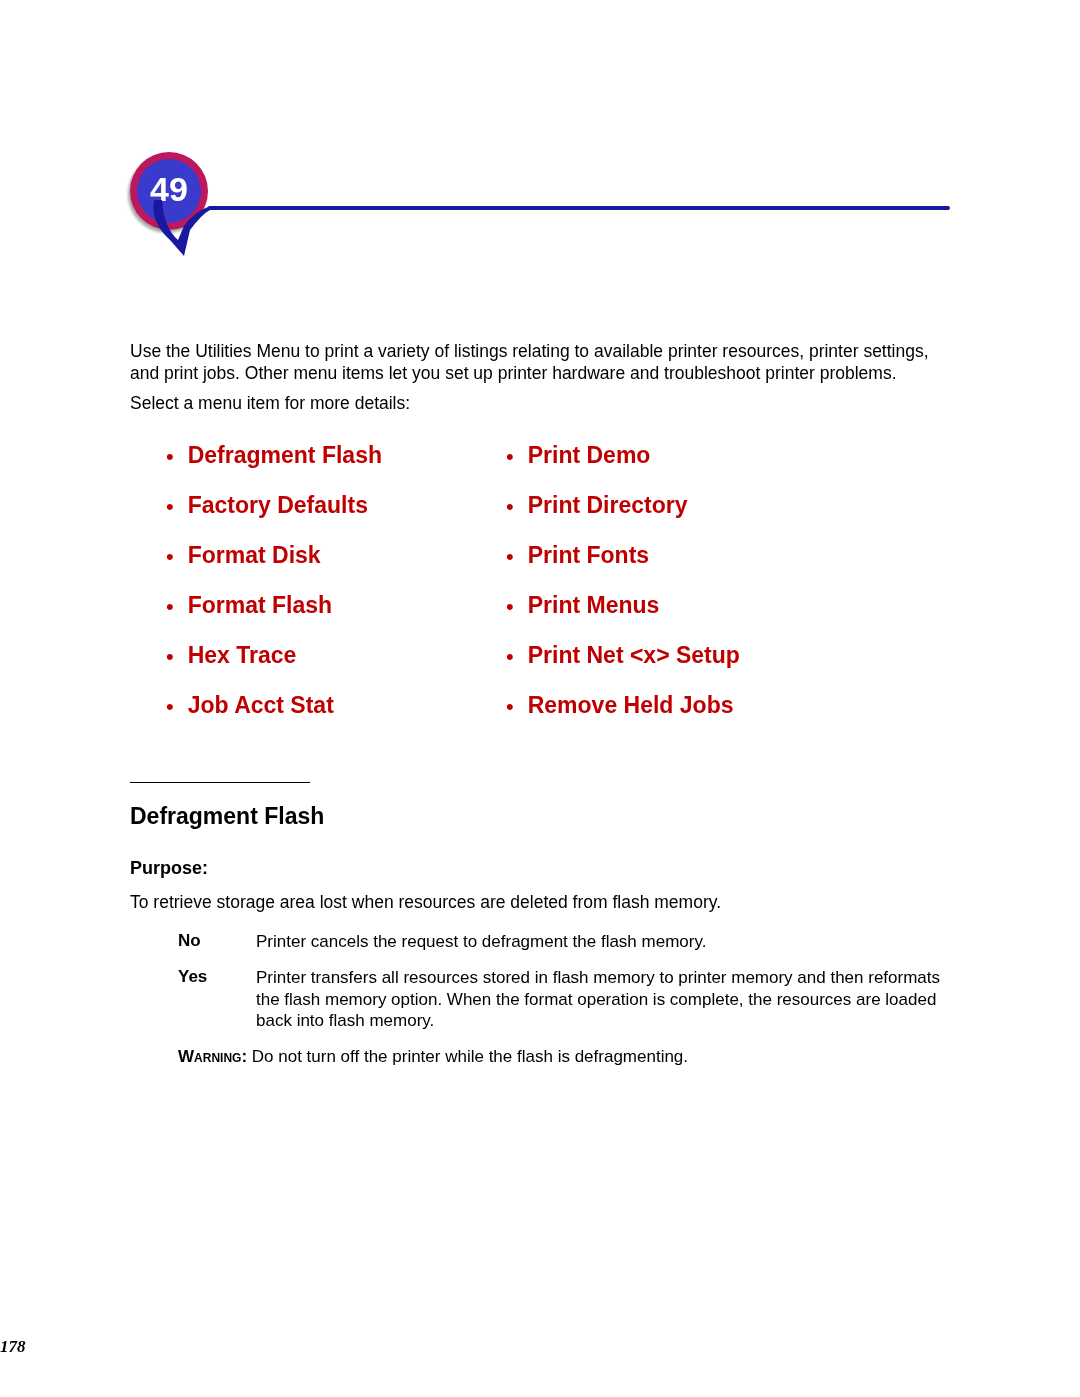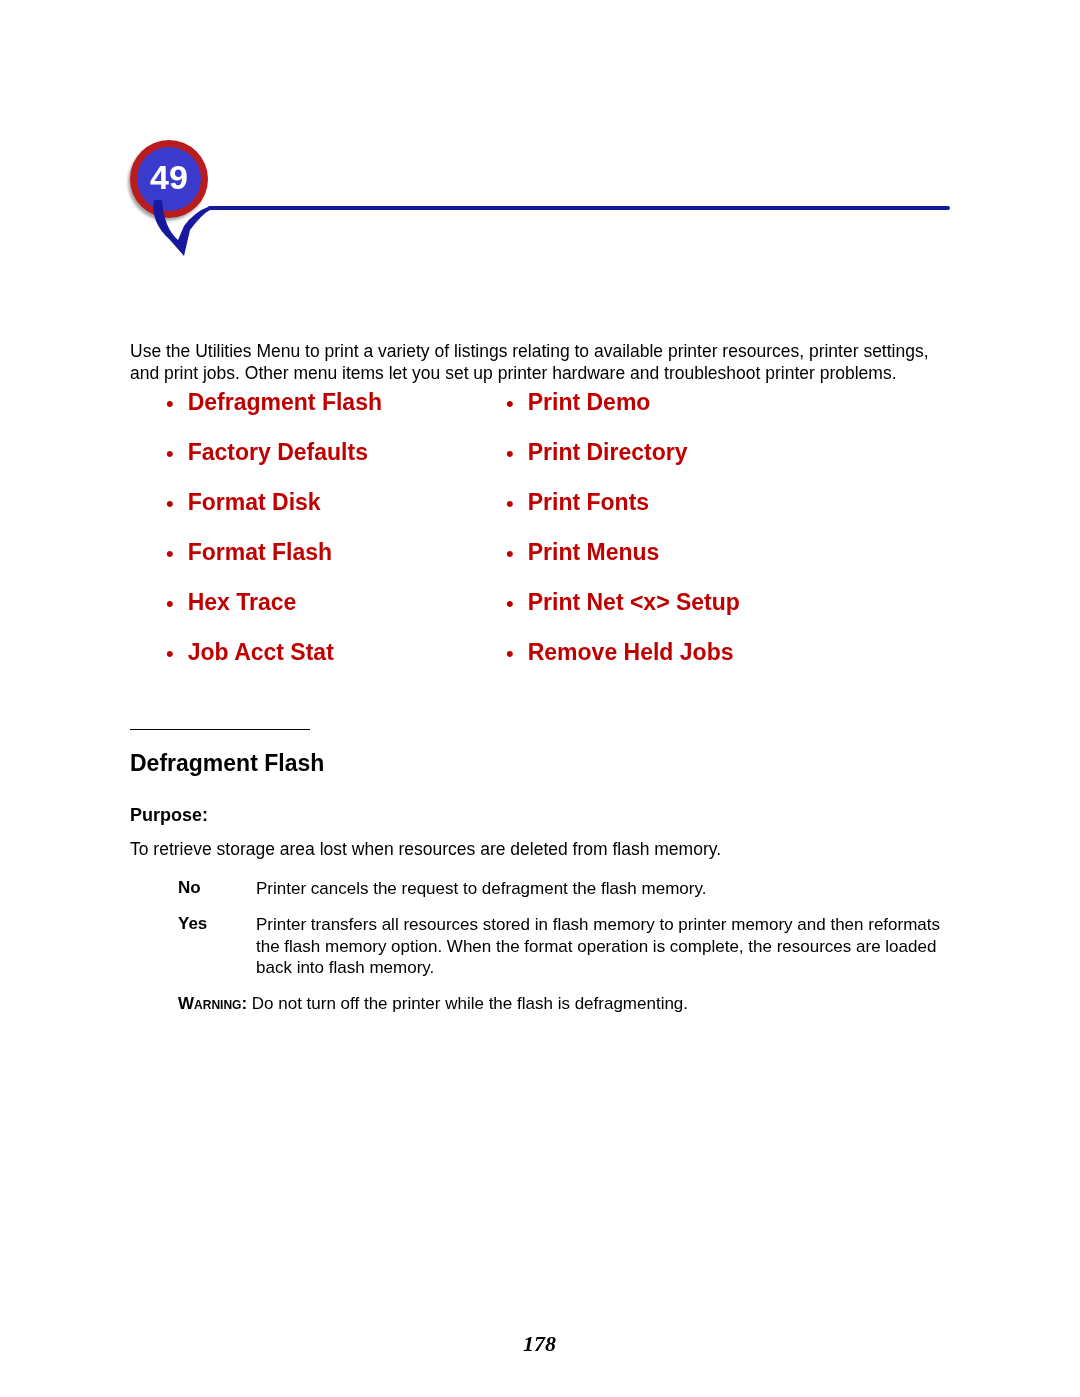--- a/index.html
+++ b/index.html
@@ -17,25 +17,25 @@
     position: relative;
   }
   .title-wrap {
     position: relative;
     margin-bottom: 80px;
     height: 120px;
   }
   .circle-outer {
     position: absolute;
     left: 0;
-    top: 0;
+    top: 12px;
     width: 78px;
     height: 78px;
     border-radius: 50%;
-    background: #b91c1c;
+    background: #be185d;
     box-shadow: -2px 3px 3px rgba(0,0,0,0.35);
   }
   .circle-inner {
     position: absolute;
     left: 7px;
     top: 7px;
     width: 64px;
     height: 64px;
     border-radius: 50%;
     background: #3a3acc;
@@ -158,25 +158,25 @@
   }
   .warning-label {
     font-weight: bold;
     font-variant: small-caps;
   }
   .page-number {
     position: absolute;
     bottom: 40px;
     left: 0;
     right: 1px;
-    text-align: center;
+    text-align: left;
     font-style: italic;
     font-weight: bold;
     font-family: Georgia, 'Times New Roman', serif;
-    font-size: 22px;
+    font-size: 17px;
   }
 </style>
 </head>
 <body>
 
 <div class="page">
 
   <div class="title-wrap">
     <div class="circle-outer">
       <div class="circle-inner"></div>
@@ -184,20 +184,21 @@
     </div>
     <div class="tail">
       <svg width="60" height="56" viewBox="0 0 60 56">
         <path d="M 4 0 Q 0 22 20 40 L 34 56 L 40 30 Q 52 14 60 10 L 60 6 Q 44 12 34 26 L 28 40 Q 14 28 12 0 Z" fill="#1919a0"></path>
       </svg>
     </div>
     <div class="blue-line"></div>
   </div>
 
   <p class="intro">Use the Utilities Menu to print a variety of listings relating to available printer resources, printer settings, and print jobs. Other menu items let you set up printer hardware and troubleshoot printer problems.</p>
+  <p class="select-prompt">Select a menu item for more details:</p>
 
   <div class="menu-cols">
     <div class="menu-col">
       <div class="menu-item">
           <span class="bullet">•</span>
           <span class="menu-link">Defragment Flash</span>
         </div>
       <div class="menu-item">
           <span class="bullet">•</span>
           <span class="menu-link">Factory Defaults</span>

